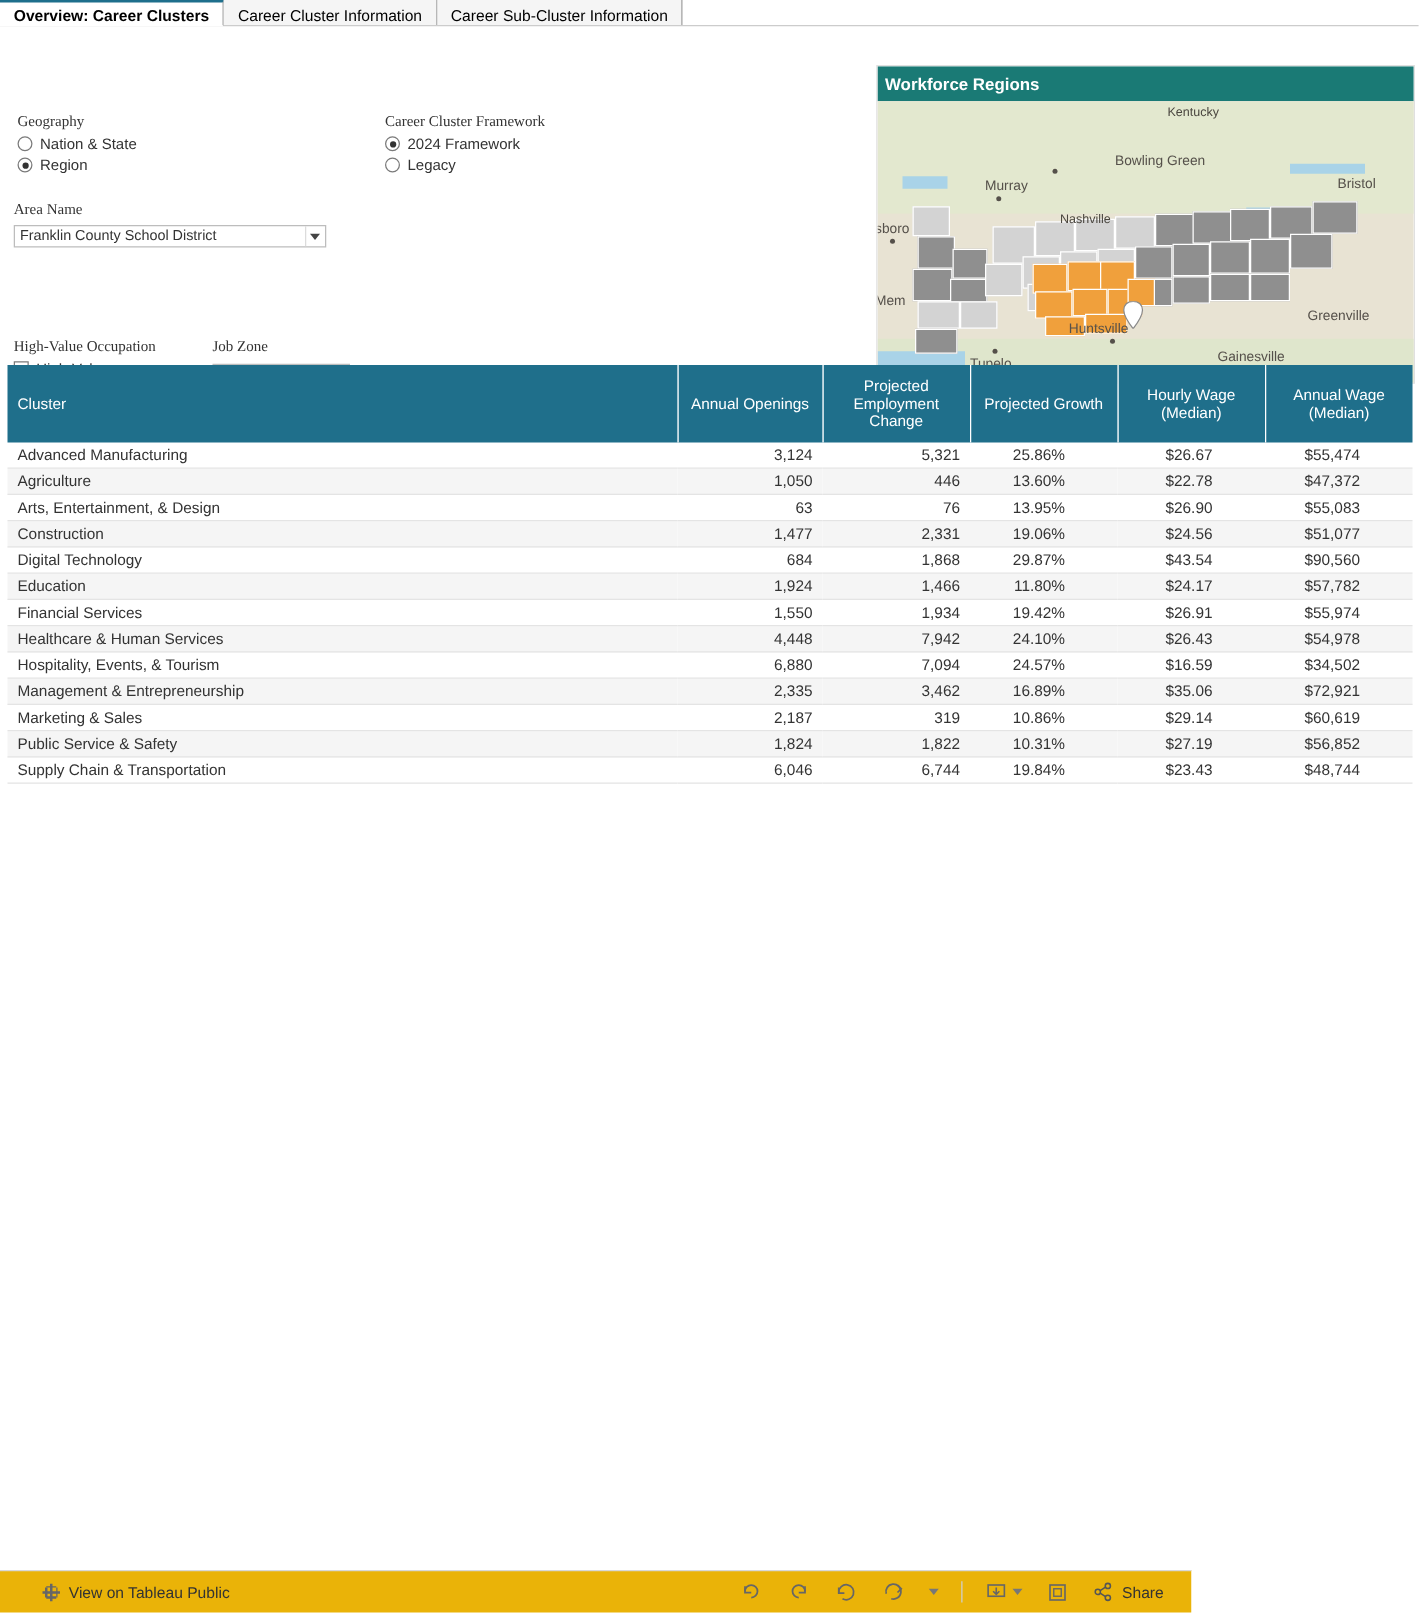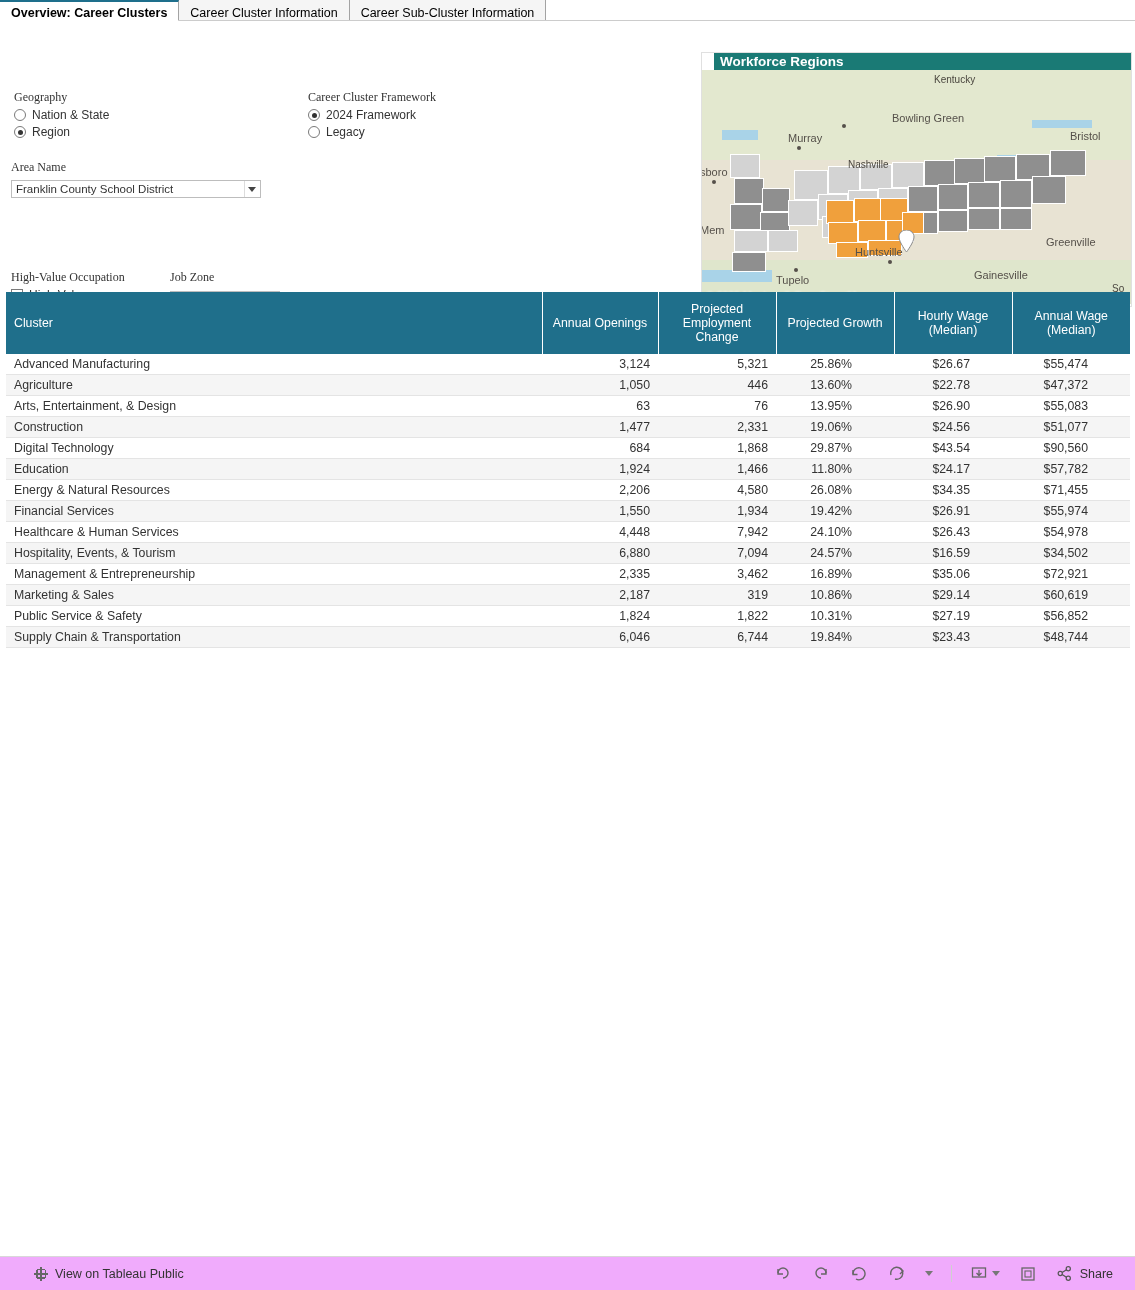--- a/index.html
+++ b/index.html
@@ -116,29 +116,28 @@
   .g-jz        { position: absolute; left: 170px; top: 214px; width: 110px; }
   
   .mapcard {
     position: absolute;
     left: 701px; top: 31px;
     width: 431px; height: 255px;
     border: 1px solid #e0e0e0;
     overflow: hidden;
   }
   .map-title {
-    height: 17px;
+    height: 28px;
     background: #1a7a75;
     color: #ffffff;
     font-size: 13.5px;
     font-weight: bold;
     display: flex;
     align-items: center;
     padding-left: 6px;
-    margin-left: 12px;
   }
   .map-body {
     position: relative;
     height: 234px;
     background: #e8e3d3;
     overflow: hidden;
   }
   .water { position: absolute; background: #a9d3e8; }
   .landpale { position: absolute; background: #e3e8cf; }
   .county { position: absolute; background: #8f8f8f; border: 0.5px solid #ffffff; }
@@ -222,24 +221,24 @@
   .col-pec { width: 118px; }
   .col-pg { width: 118px; }
   .col-hw { width: 118px; }
   .col-aw { width: 118px; }
   td.c-num { padding-right: 30px; }
   td.c-num.wide { padding-right: 42px; }
   
   .footer {
     position: absolute;
     left: 0; bottom: 0;
-    width: 1135px;
+    width: 953px;
     height: 34px;
     border-top: 1px solid #d8d8d8;
-    background: #f0abfc;
+    background: #eab308;
     display: flex;
     align-items: center;
   }
   .tableau-link {
     display: flex;
     align-items: center;
     gap: 7px;
     margin-left: 34px;
     font-size: 12.5px;
     color: #333333;
@@ -481,28 +480,20 @@
       </tr>
       <tr>
         <td class="c-cluster">Education</td>
         <td class="c-num">1,924</td>
         <td class="c-num">1,466</td>
         <td class="c-num wide">11.80%</td>
         <td class="c-num wide">$24.17</td>
         <td class="c-num wide">$57,782</td>
       </tr>
       <tr>
-        <td class="c-cluster">Energy &amp; Natural Resources</td>
-        <td class="c-num">2,206</td>
-        <td class="c-num">4,580</td>
-        <td class="c-num wide">26.08%</td>
-        <td class="c-num wide">$34.35</td>
-        <td class="c-num wide">$71,455</td>
-      </tr>
-      <tr>
         <td class="c-cluster">Financial Services</td>
         <td class="c-num">1,550</td>
         <td class="c-num">1,934</td>
         <td class="c-num wide">19.42%</td>
         <td class="c-num wide">$26.91</td>
         <td class="c-num wide">$55,974</td>
       </tr>
       <tr>
         <td class="c-cluster">Healthcare &amp; Human Services</td>
         <td class="c-num">4,448</td>

